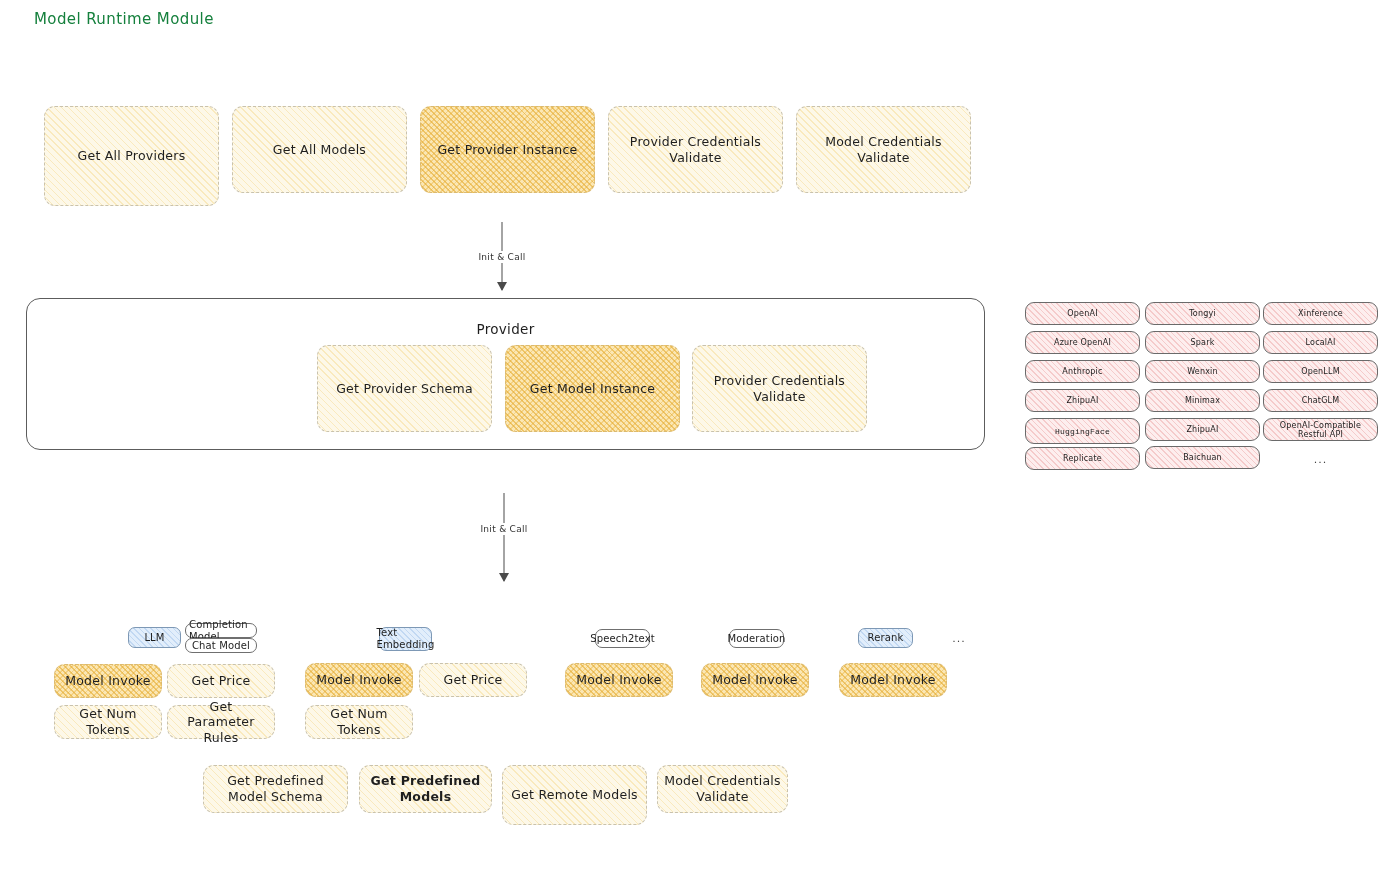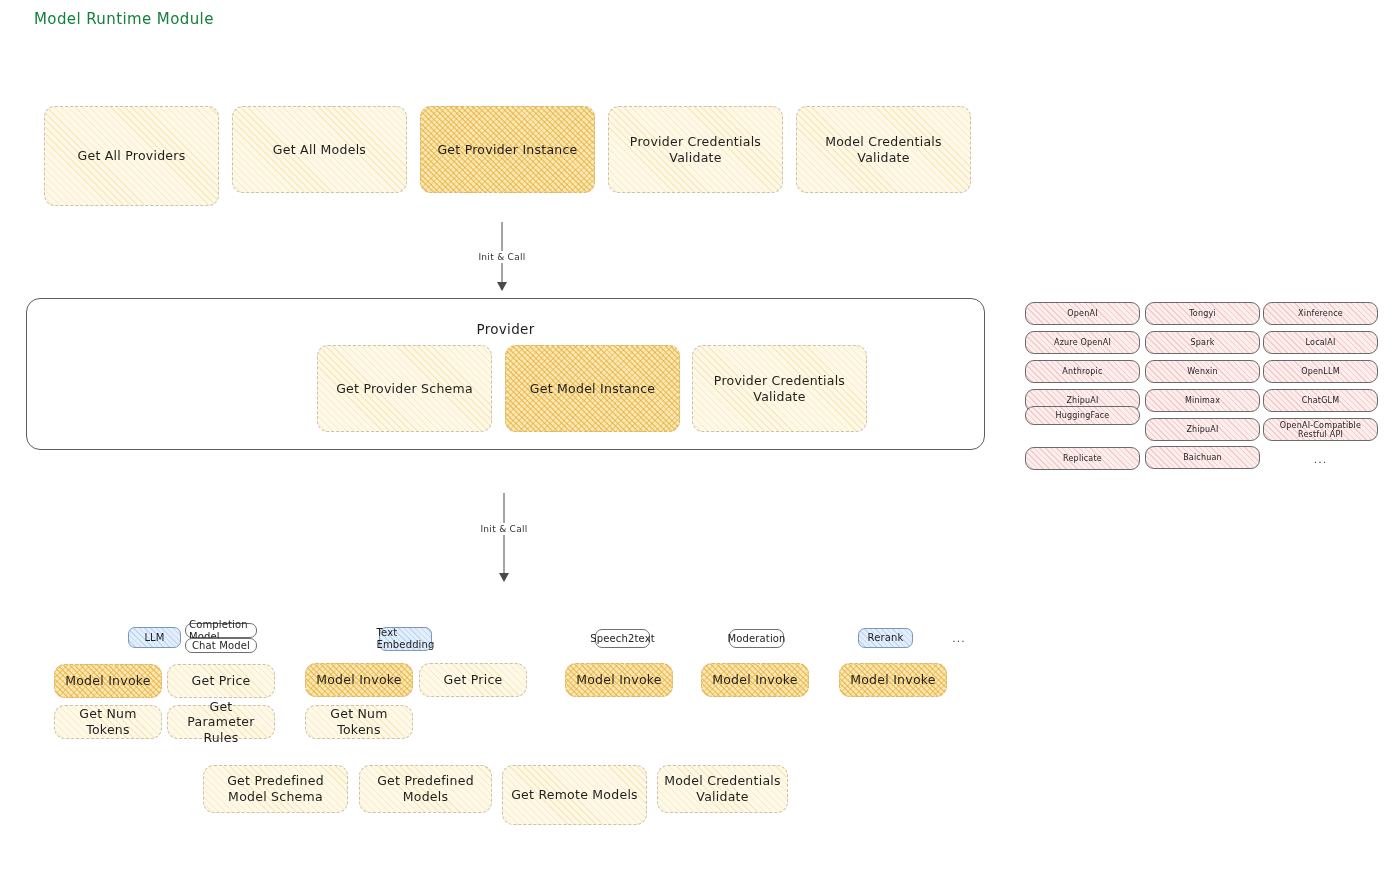--- a/index.html
+++ b/index.html
@@ -127,21 +127,21 @@
   </div>
 
   <div class="chip light" style="left:317px;top:345px;width:175px;height:87px;">Get Provider Schema</div>
   <div class="chip accent" style="left:505px;top:345px;width:175px;height:87px;">Get Model Instance</div>
   <div class="chip light" style="left:692px;top:345px;width:175px;height:87px;">Provider Credentials Validate</div>
 
   <div class="pill" style="left:1025px;top:302px;width:115px;height:23px;">OpenAI</div>
   <div class="pill" style="left:1025px;top:331px;width:115px;height:23px;">Azure OpenAI</div>
   <div class="pill" style="left:1025px;top:360px;width:115px;height:23px;">Anthropic</div>
   <div class="pill" style="left:1025px;top:389px;width:115px;height:23px;">ZhipuAI</div>
-  <div class="pill" style="left:1025px;top:406px;width:115px;height:19px;">HuggingFace</div>
+  <div class="pill" style="left:1025px;top:418px;width:115px;height:26px;font-family:Liberation Mono, monospace;">HuggingFace</div>
   <div class="pill" style="left:1025px;top:447px;width:115px;height:23px;">Replicate</div>
 
   <div class="pill" style="left:1145px;top:302px;width:115px;height:23px;">Tongyi</div>
   <div class="pill" style="left:1145px;top:331px;width:115px;height:23px;">Spark</div>
   <div class="pill" style="left:1145px;top:360px;width:115px;height:23px;">Wenxin</div>
   <div class="pill" style="left:1145px;top:389px;width:115px;height:23px;">Minimax</div>
   <div class="pill" style="left:1145px;top:418px;width:115px;height:23px;">ZhipuAI</div>
   <div class="pill" style="left:1145px;top:446px;width:115px;height:23px;">Baichuan</div>
 
   <div class="pill" style="left:1263px;top:302px;width:115px;height:23px;">Xinference</div>
@@ -177,17 +177,17 @@
 
   <div class="badge" style="left:729px;top:629px;width:55px;height:19px;">Moderation</div>
   <div class="chip accent" style="left:701px;top:663px;width:108px;height:34px;">Model Invoke</div>
 
   <div class="badge blue" style="left:858px;top:628px;width:55px;height:20px;">Rerank</div>
   <div class="chip accent" style="left:839px;top:663px;width:108px;height:34px;">Model Invoke</div>
 
   <div class="ellipsis-mark" style="left:946px;top:629px;width:26px;height:18px;">...</div>
 
   <div class="chip light" style="left:203px;top:765px;width:145px;height:48px;">Get Predefined Model Schema</div>
-  <div class="chip light" style="left:359px;top:765px;width:133px;height:48px;">Get Predefined Models</div>
+  <div class="chip light" style="left:359px;top:765px;width:133px;height:48px;font-weight:bold;">Get Predefined Models</div>
   <div class="chip light" style="left:502px;top:765px;width:145px;height:60px;">Get Remote Models</div>
   <div class="chip light" style="left:657px;top:765px;width:131px;height:48px;">Model Credentials Validate</div>
 
 </div>
 
 </body></html>

